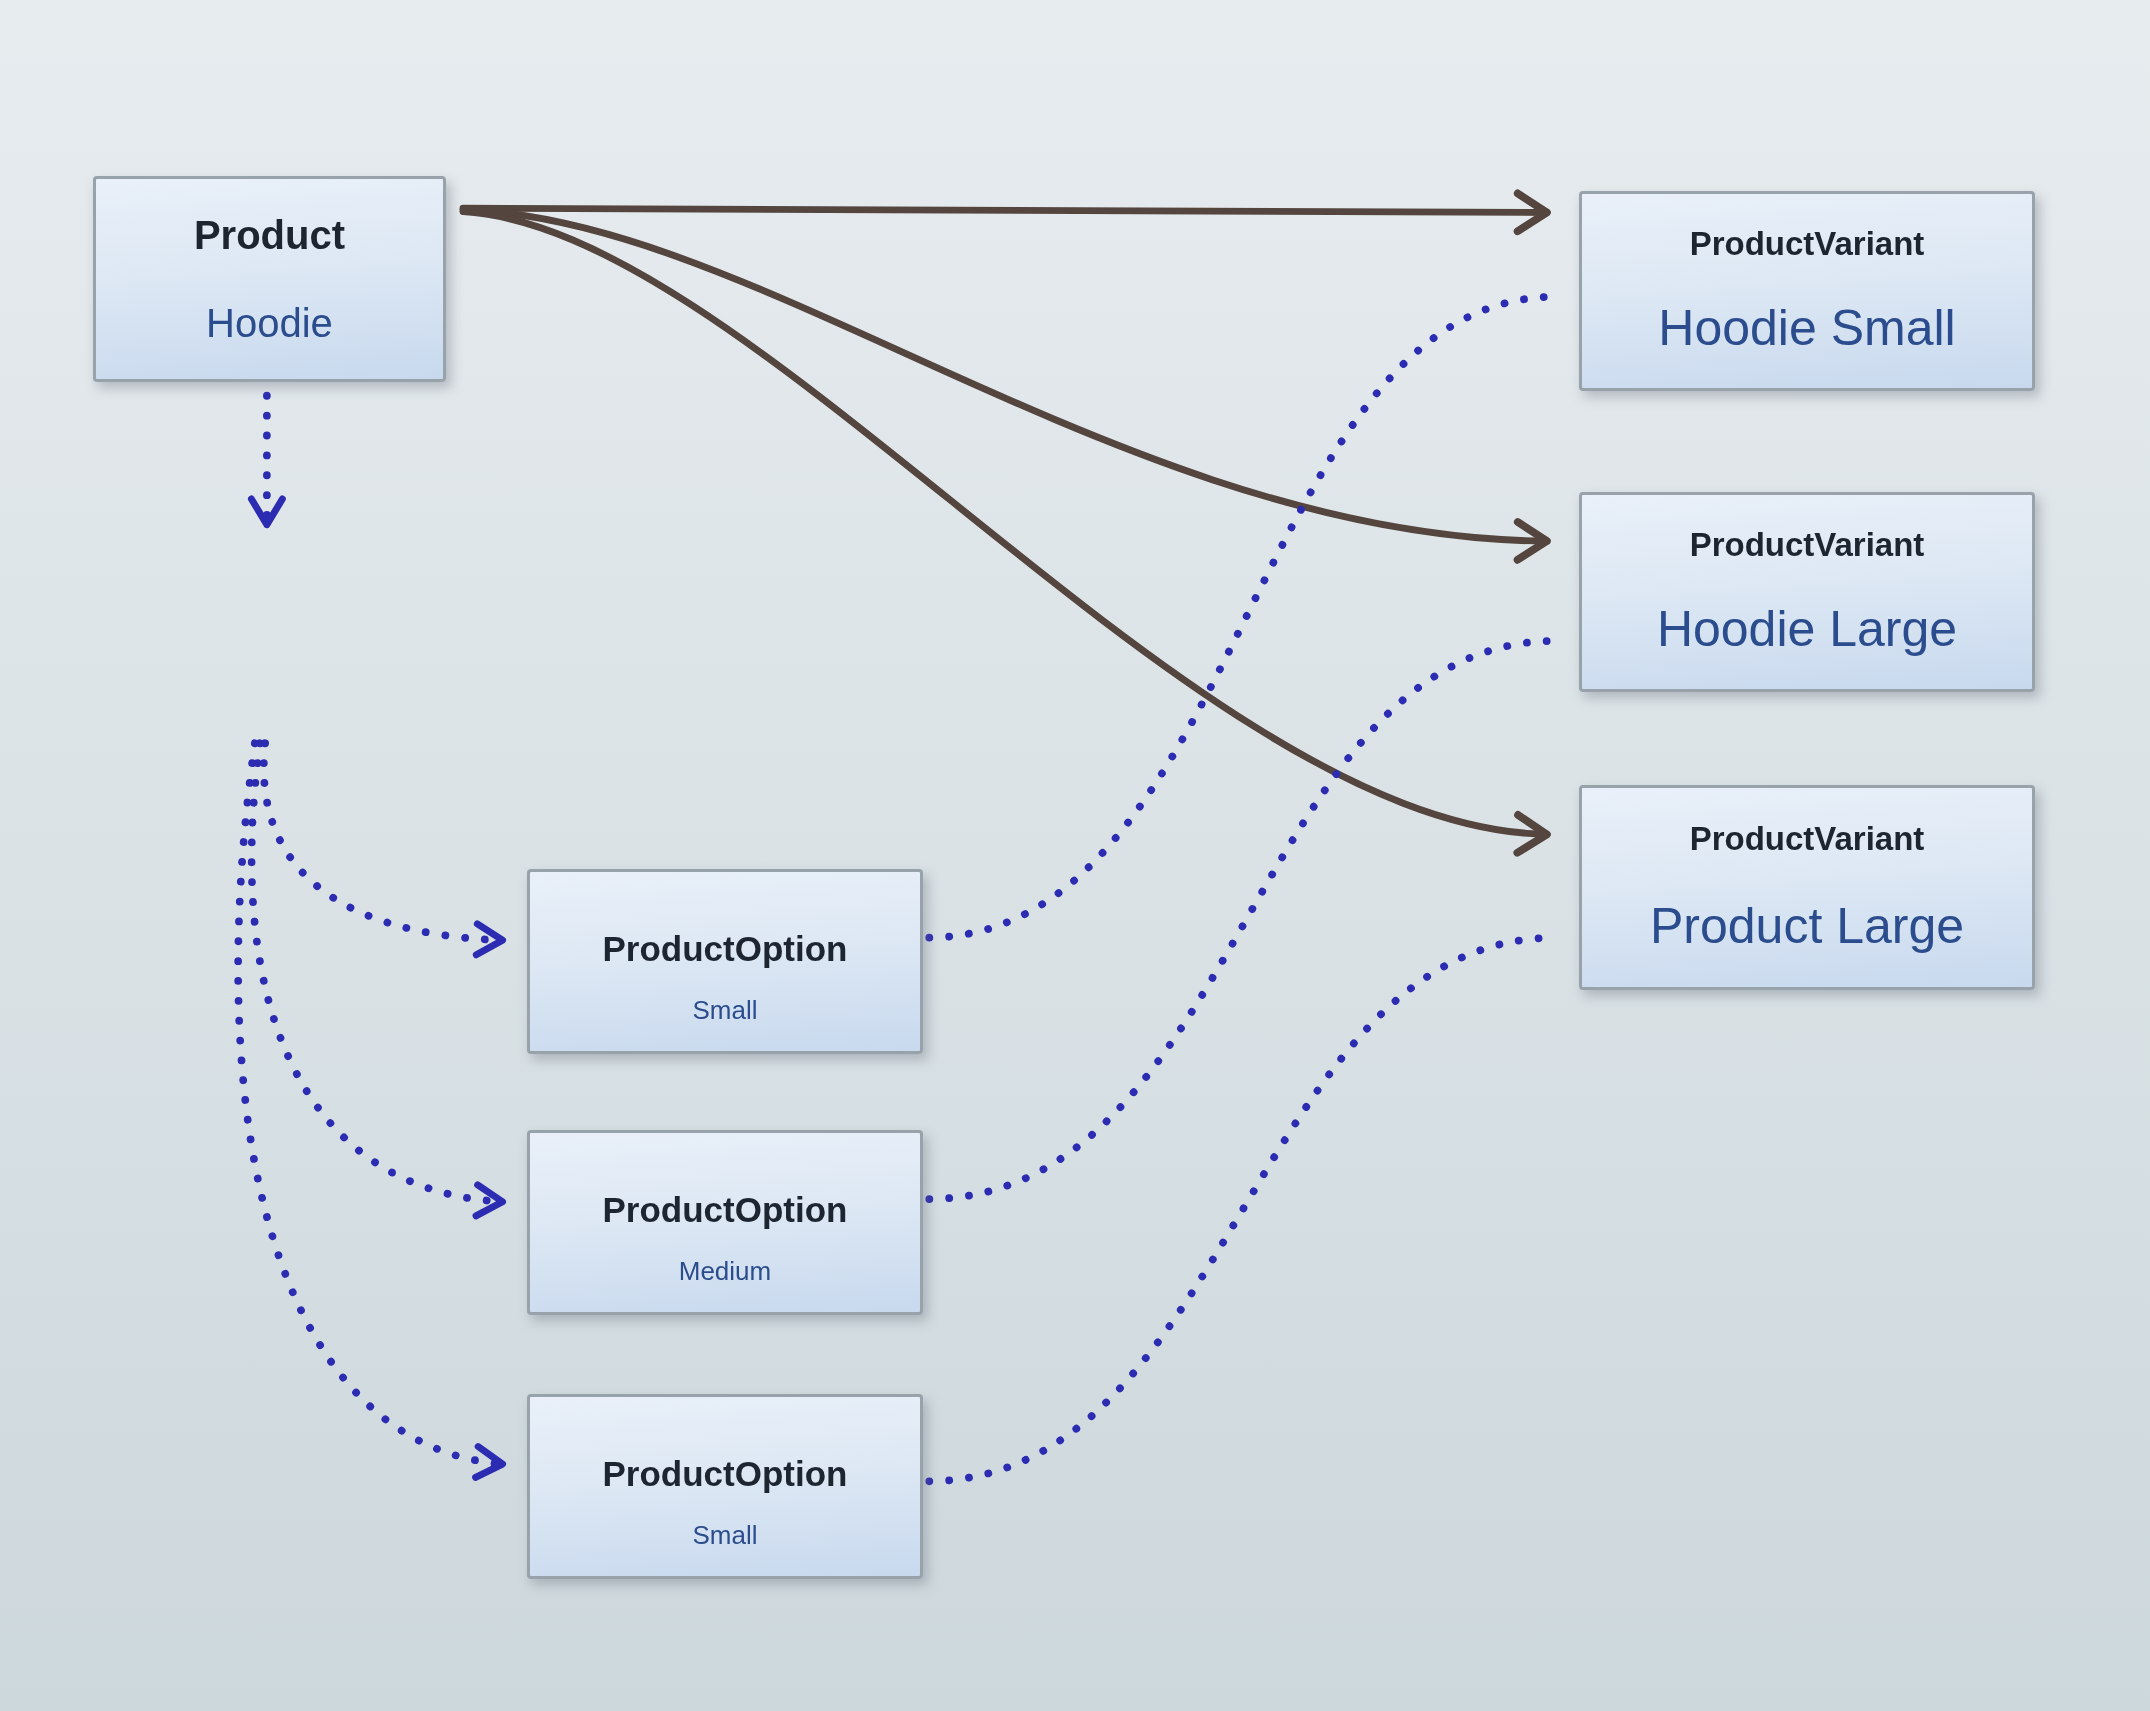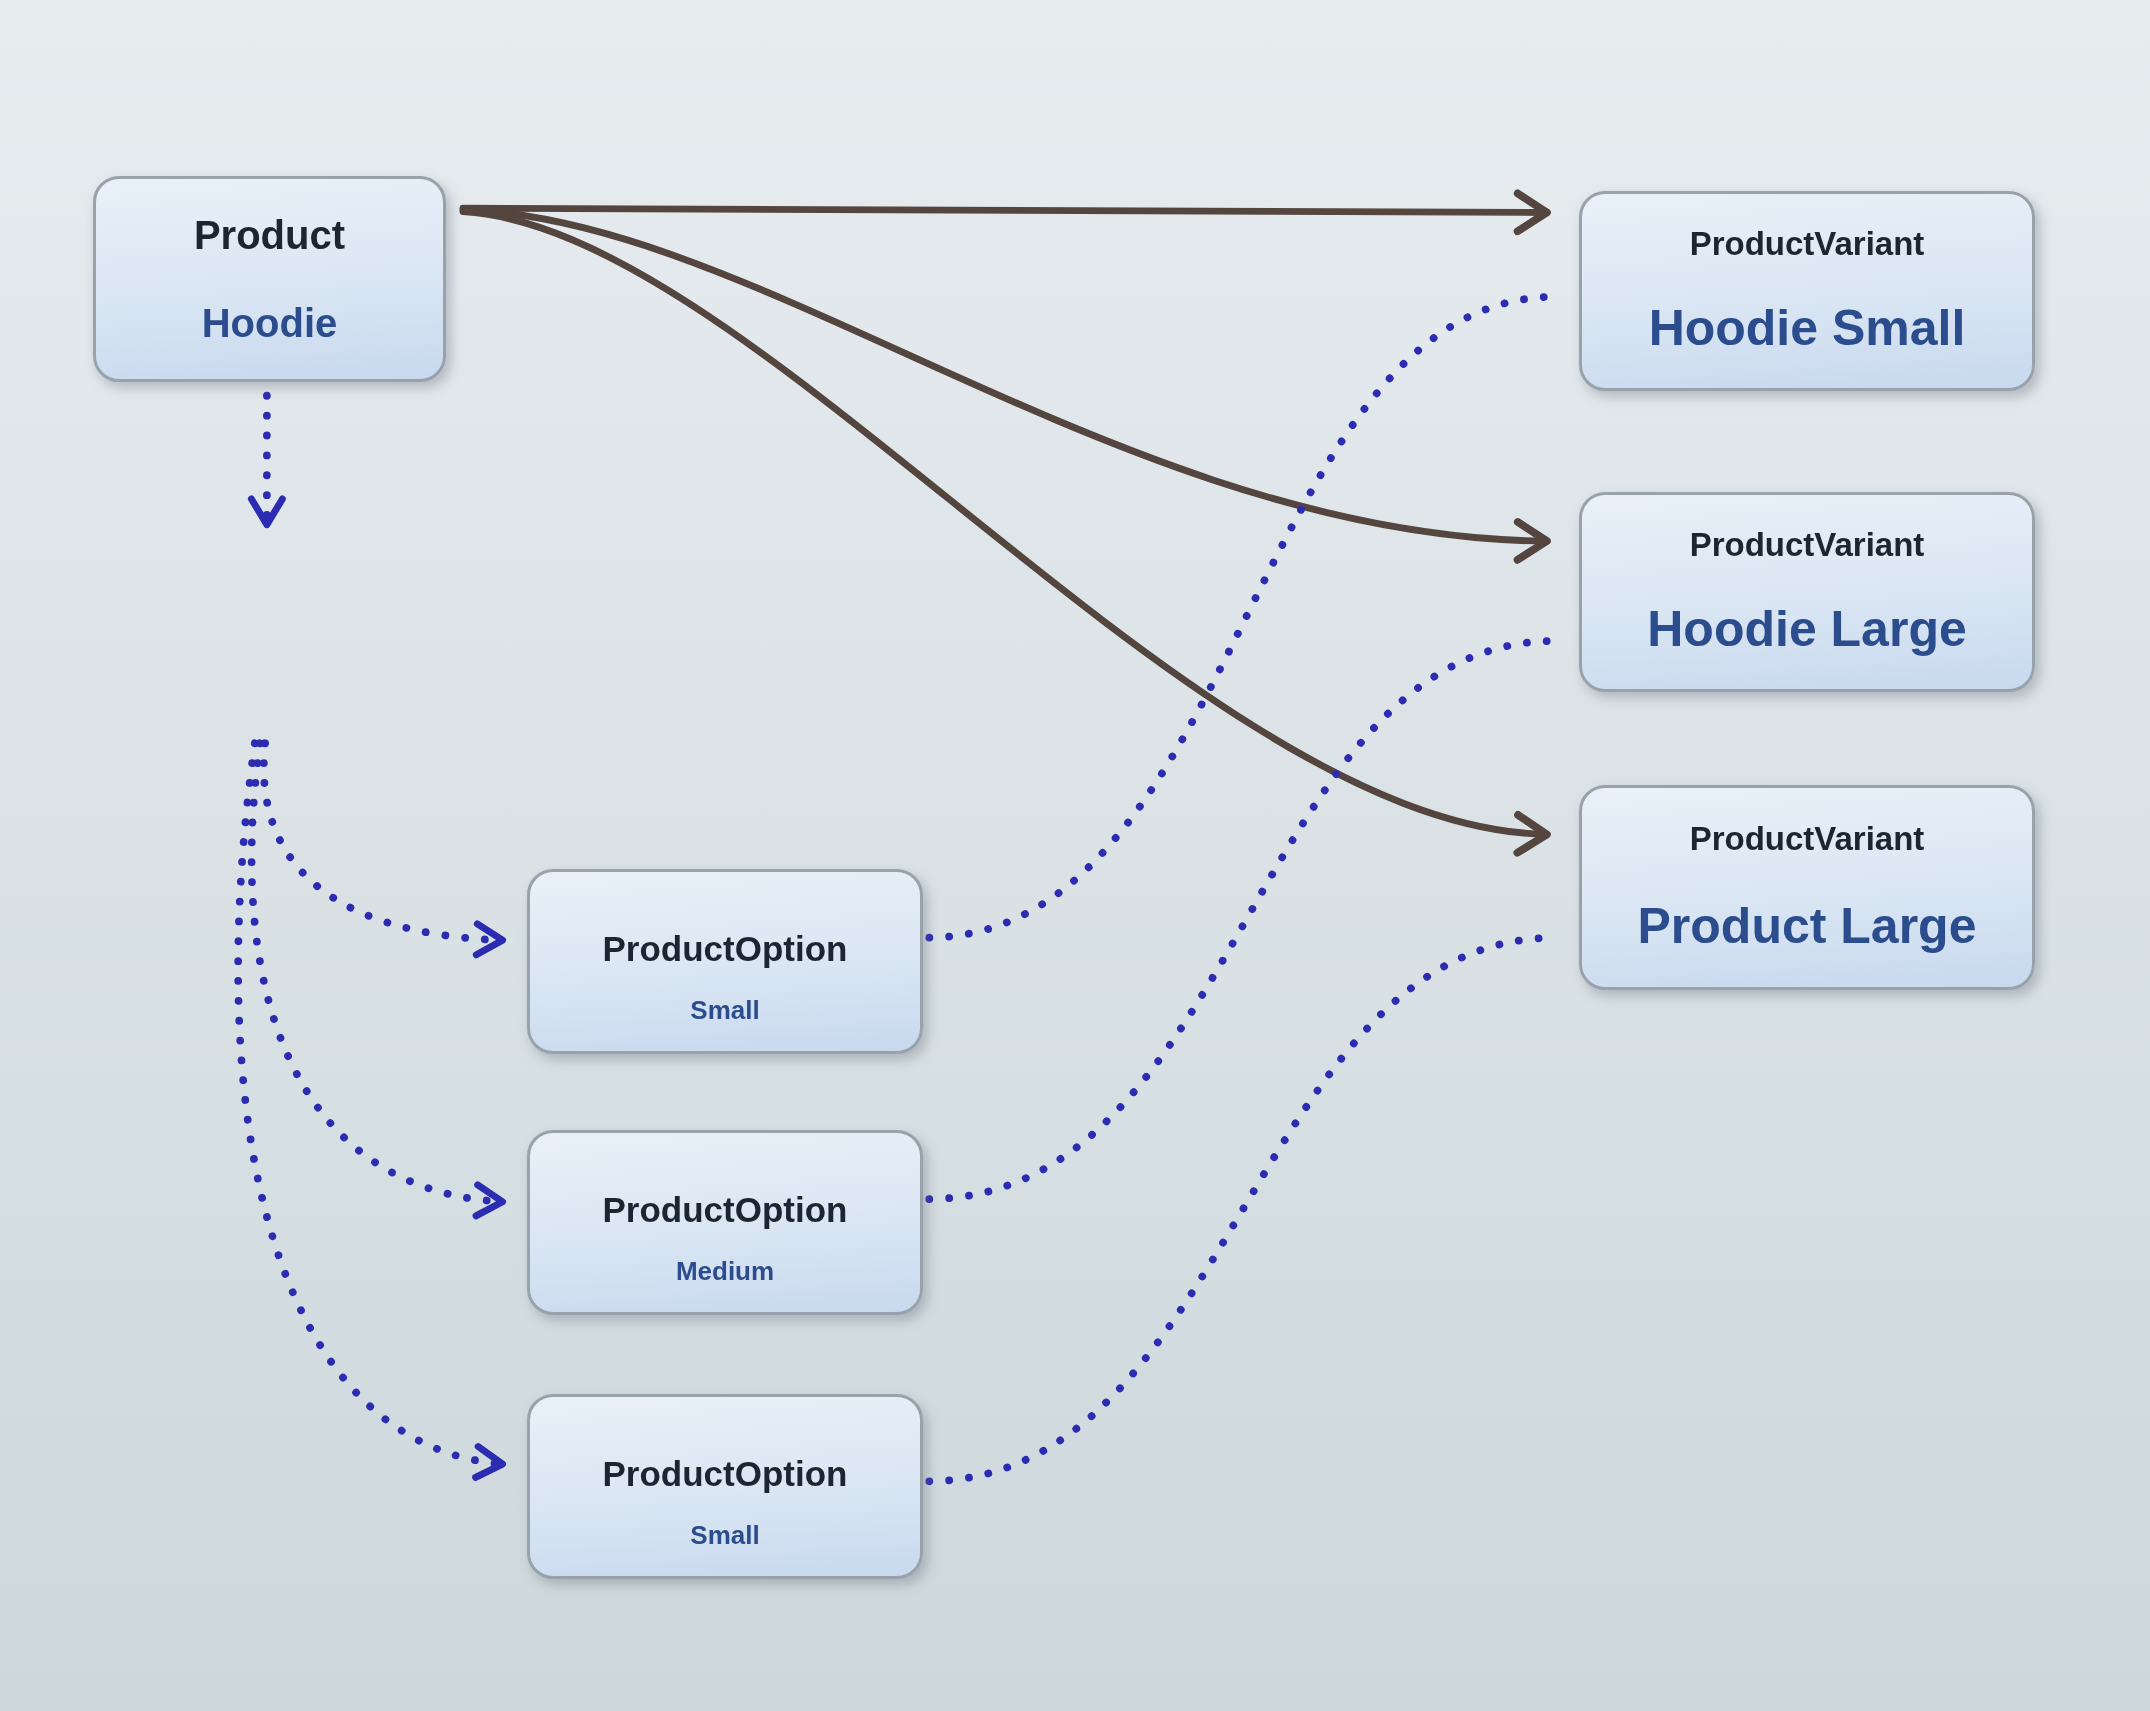--- a/index.html
+++ b/index.html
@@ -47,38 +47,38 @@
     fill: none;
     stroke: var(--edge_dotted, #2c2cb2);
     stroke-width: 8;
     stroke-linecap: round;
     stroke-linejoin: round;
   }
   .node {
     position: absolute;
     box-sizing: border-box;
     border: 3.4px solid var(--node_border, #98a2aa);
-    border-radius: 26px;
+    border-radius: 4px;
     background: linear-gradient(176deg, var(--node_fill_top, #e9f0f9) 0%, #dde8f4 45%, var(--node_fill_bottom, #c8d9ee) 100%);
     box-shadow: 4.3px 6px 11.2px rgba(104, 114, 125, 0.38);
     display: flex;
     flex-direction: column;
     justify-content: space-around;
     align-items: center;
     text-align: center;
     padding: 12px 6.9px;
   }
   .node .title {
     font-weight: 700;
     color: var(--title_color, #1d2531);
     line-height: 1.1;
     white-space: nowrap;
   }
   .node .subtitle {
-    font-weight: 700;
+    font-weight: 400;
     color: var(--subtitle_color, #2b4d8d);
     line-height: 1.1;
     white-space: nowrap;
     text-align: right;
   }
   
   .n-product { left: 93px; top: 176px; width: 353px; height: 206px; }
   .n-group   { left:  73px; top: 551px; width: 396px; height: 185px; }
   .n-osmall  { left: 527px; top: 869px; width: 396px; height: 185px; }
   .n-omed    { left: 527px; top: 1130px; width: 396px; height: 185px; }

